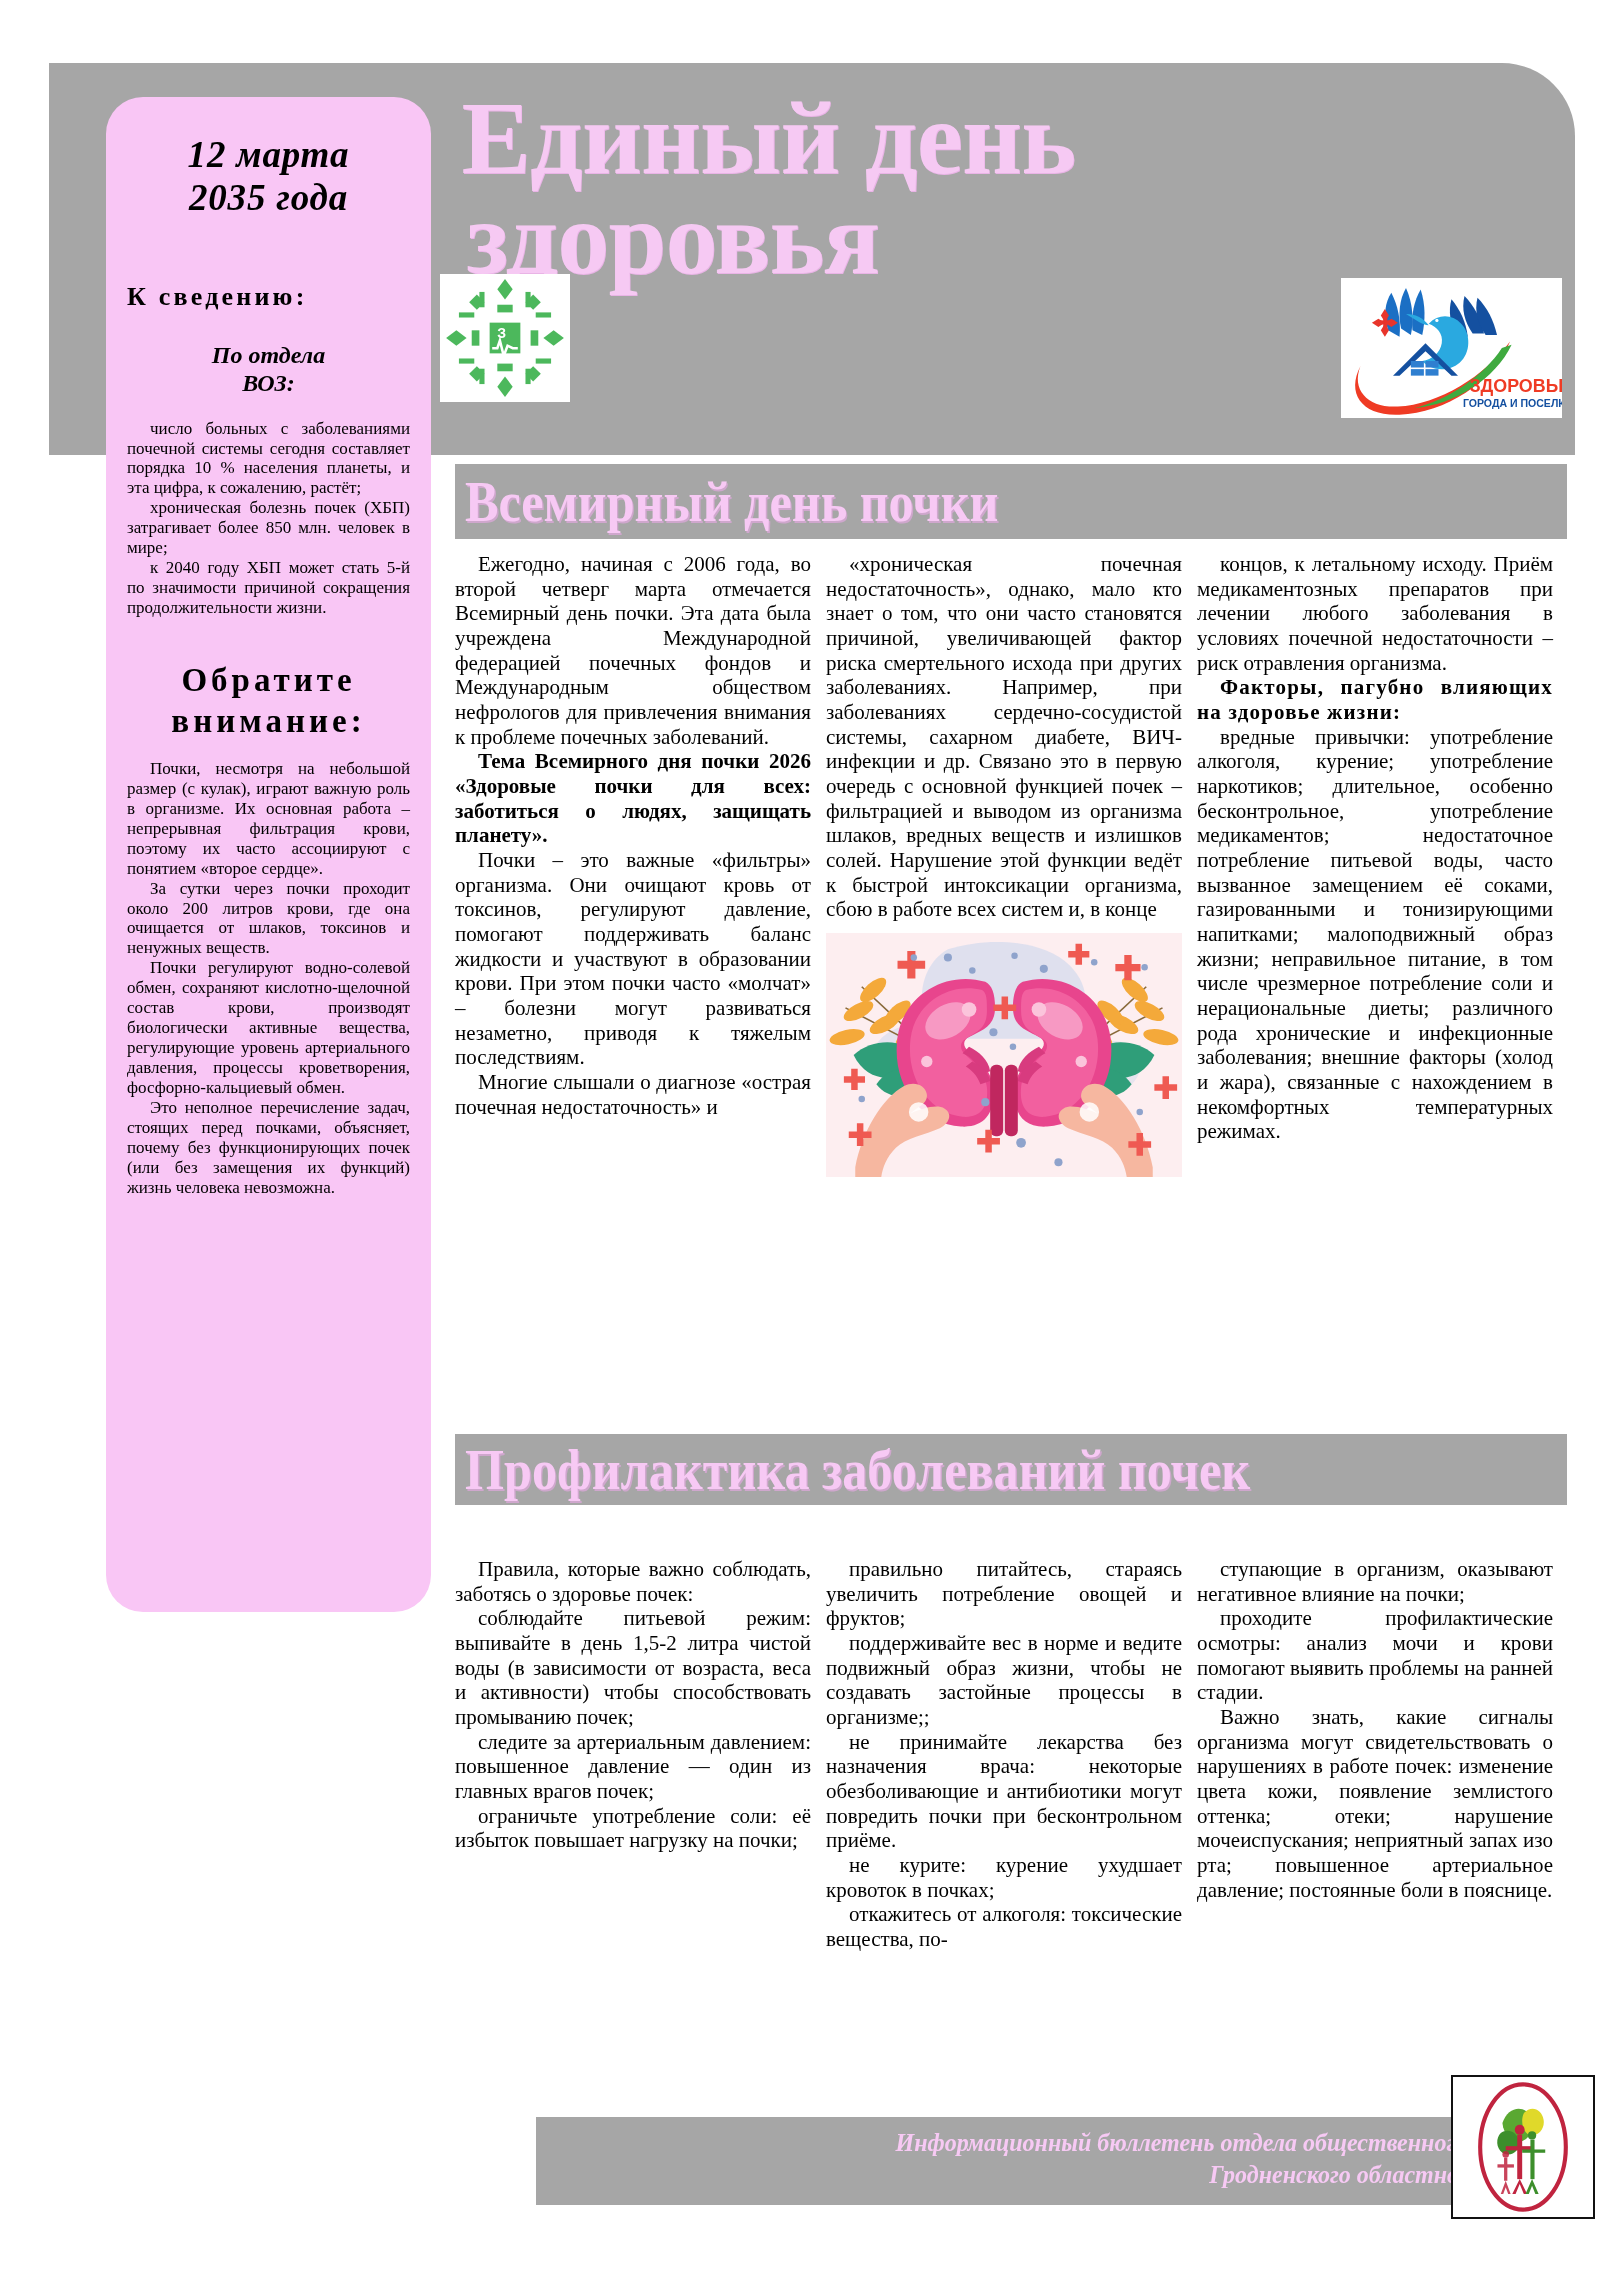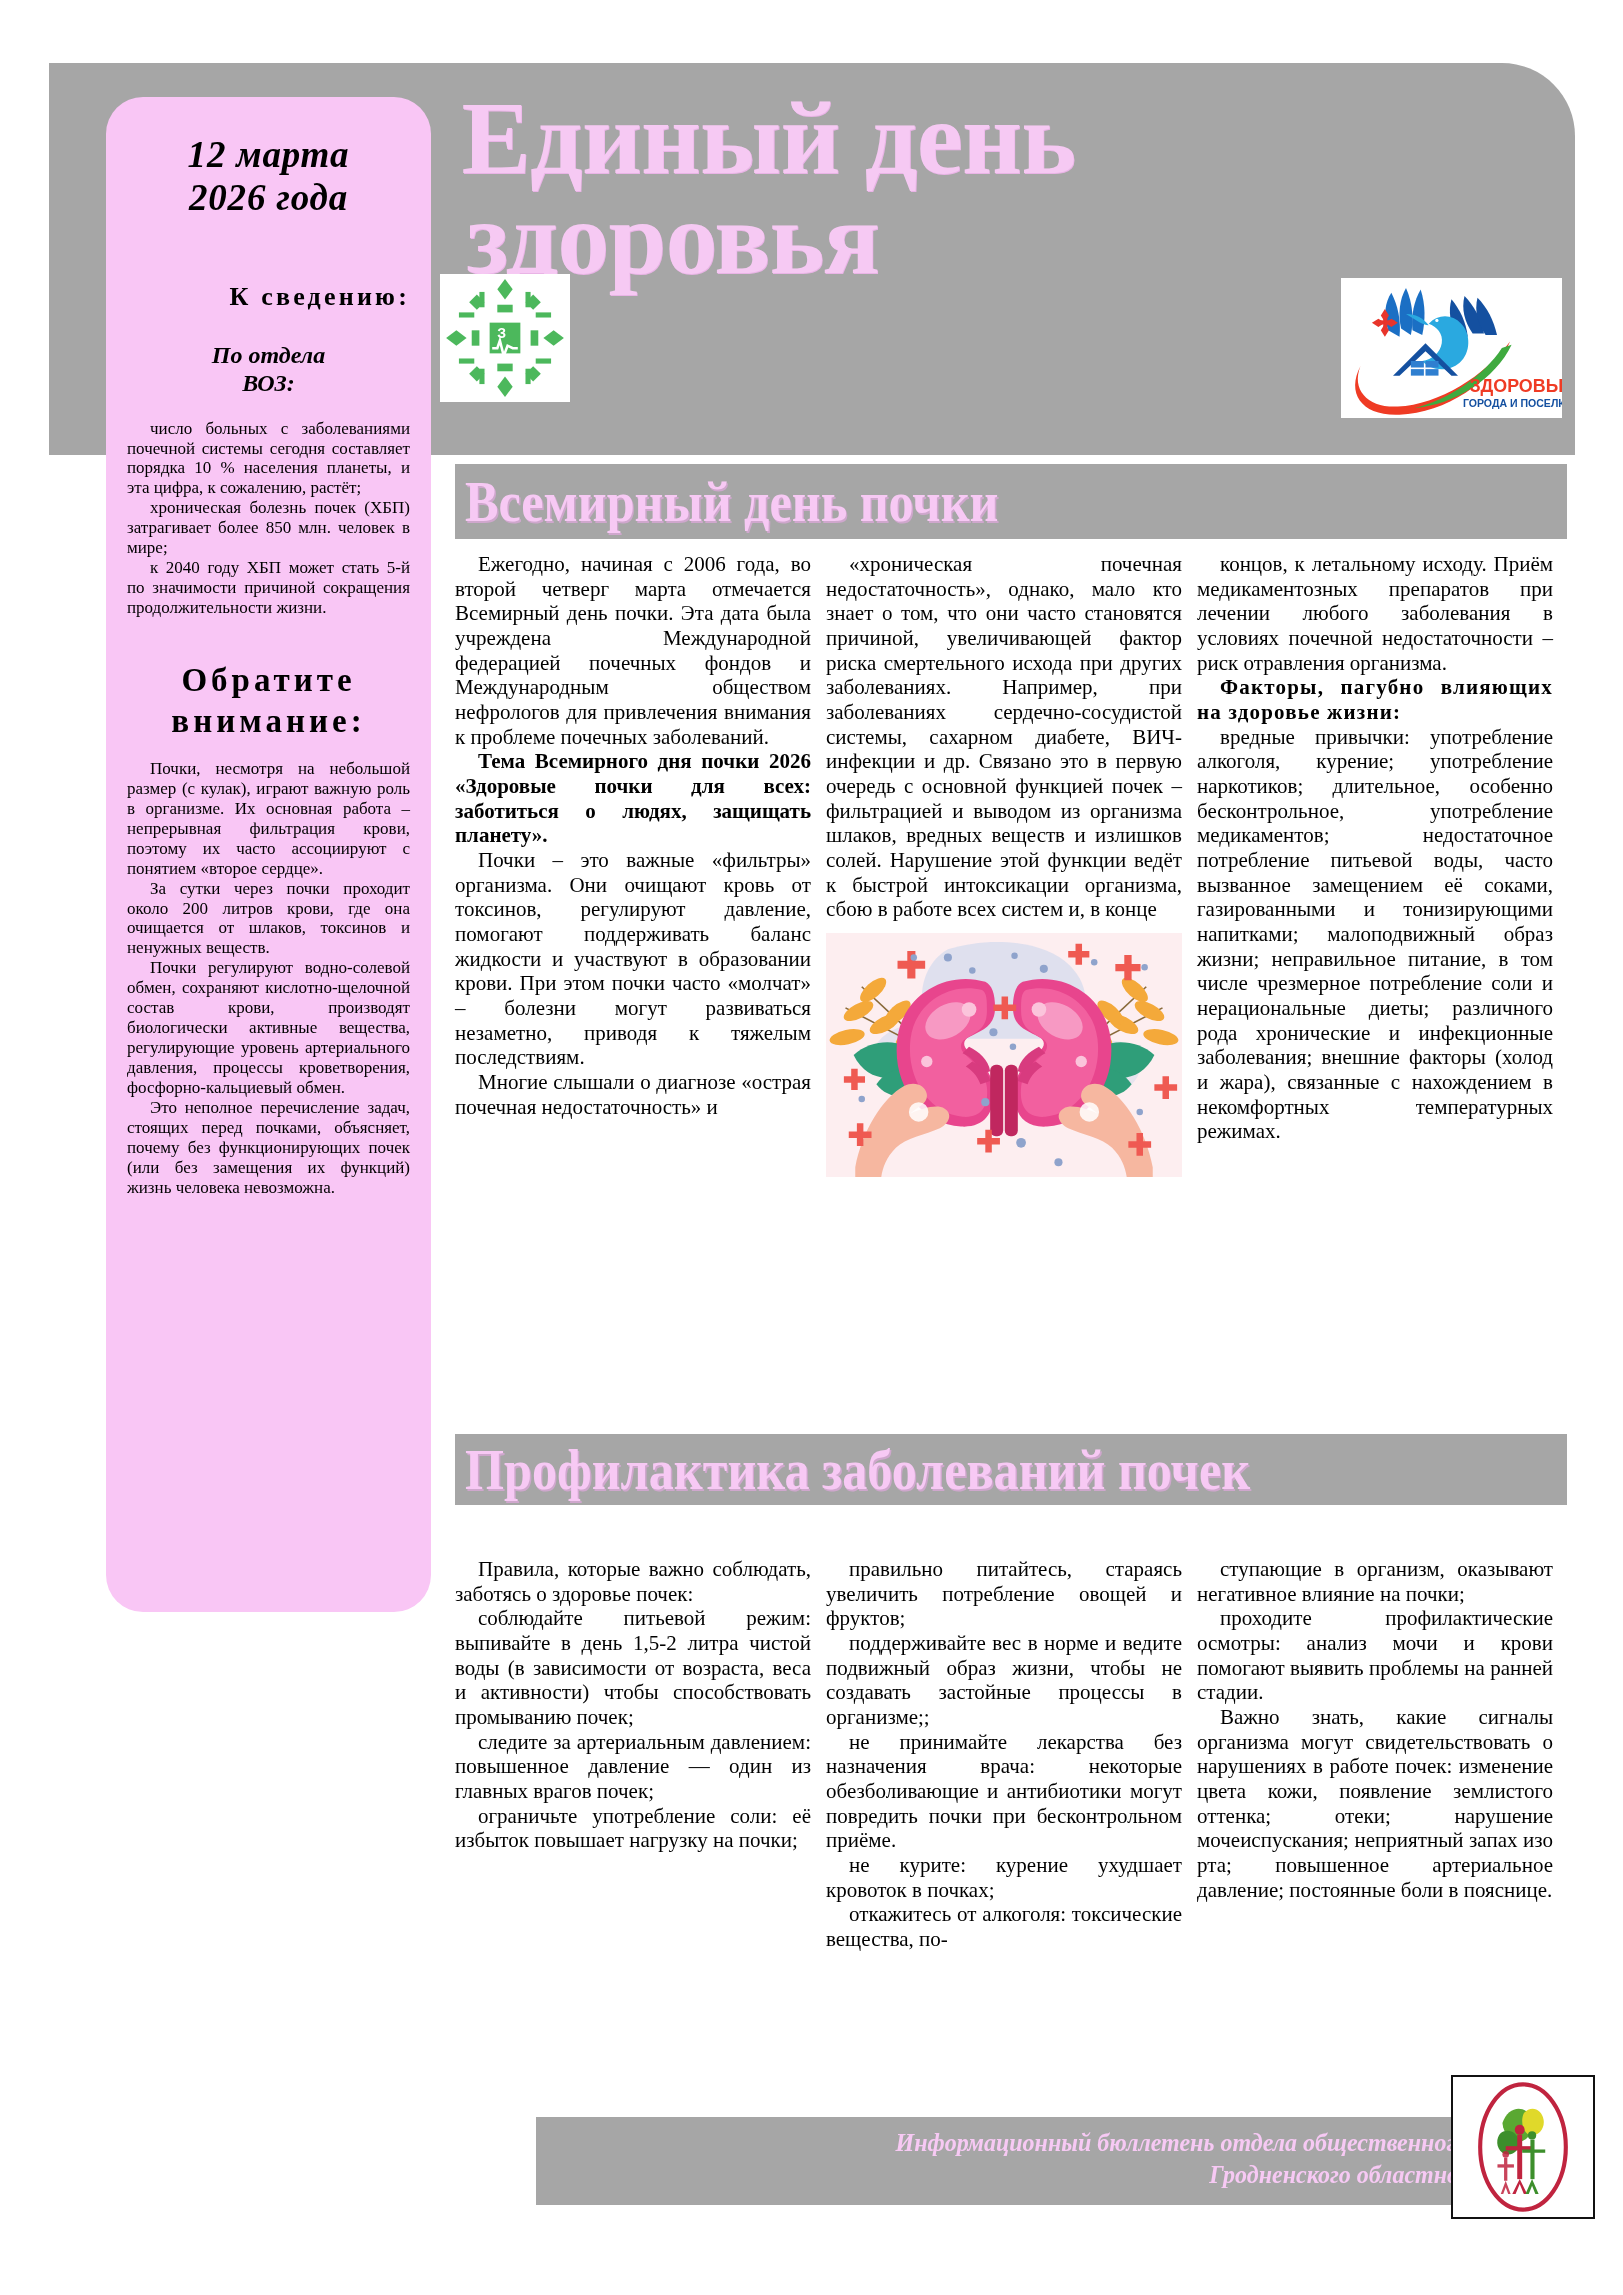--- a/index.html
+++ b/index.html
@@ -32,21 +32,21 @@
     box-sizing:border-box;
     padding:21px 21px 8px 21px;
   }
   .sb-date{
     font-style:italic; font-weight:bold;
     font-size:37px; line-height:1.18;
     text-align:center; color:#000; margin-top:14.6px;
     letter-spacing:0.8px;
   }
   .sb-note-title{
-    font-weight:bold; font-size:26px; text-align:right;
+    font-weight:bold; font-size:26px; text-align:left;
     letter-spacing:3.2px; margin-top:62px; color:#000;
   }
   .sb-who{
     font-style:italic; font-weight:bold; font-size:24px;
     text-align:center; margin-top:29px; line-height:1.18; color:#000;
   }
   .sb-p{
     font-size:17px; line-height:1.175; text-align:justify;
     text-indent:23px; margin:0; color:#000;
     hyphens:auto;
@@ -145,21 +145,21 @@
 <body>
 
 <div class="page">
 
   <div class="grey-backdrop"></div>
   <div class="white-body"></div>
 
   <aside class="sidebar">
     <div class="sb-date">
       <div>12 марта</div>
-      <div>2026 года</div>
+      <div>2035 года</div>
     </div>
 
     <div class="sb-note-title">К сведению:</div>
 
     <div class="sb-who">
       <div>По отдела</div>
       <div>ВОЗ:</div>
     </div>
 
     <div class="sb-block">

